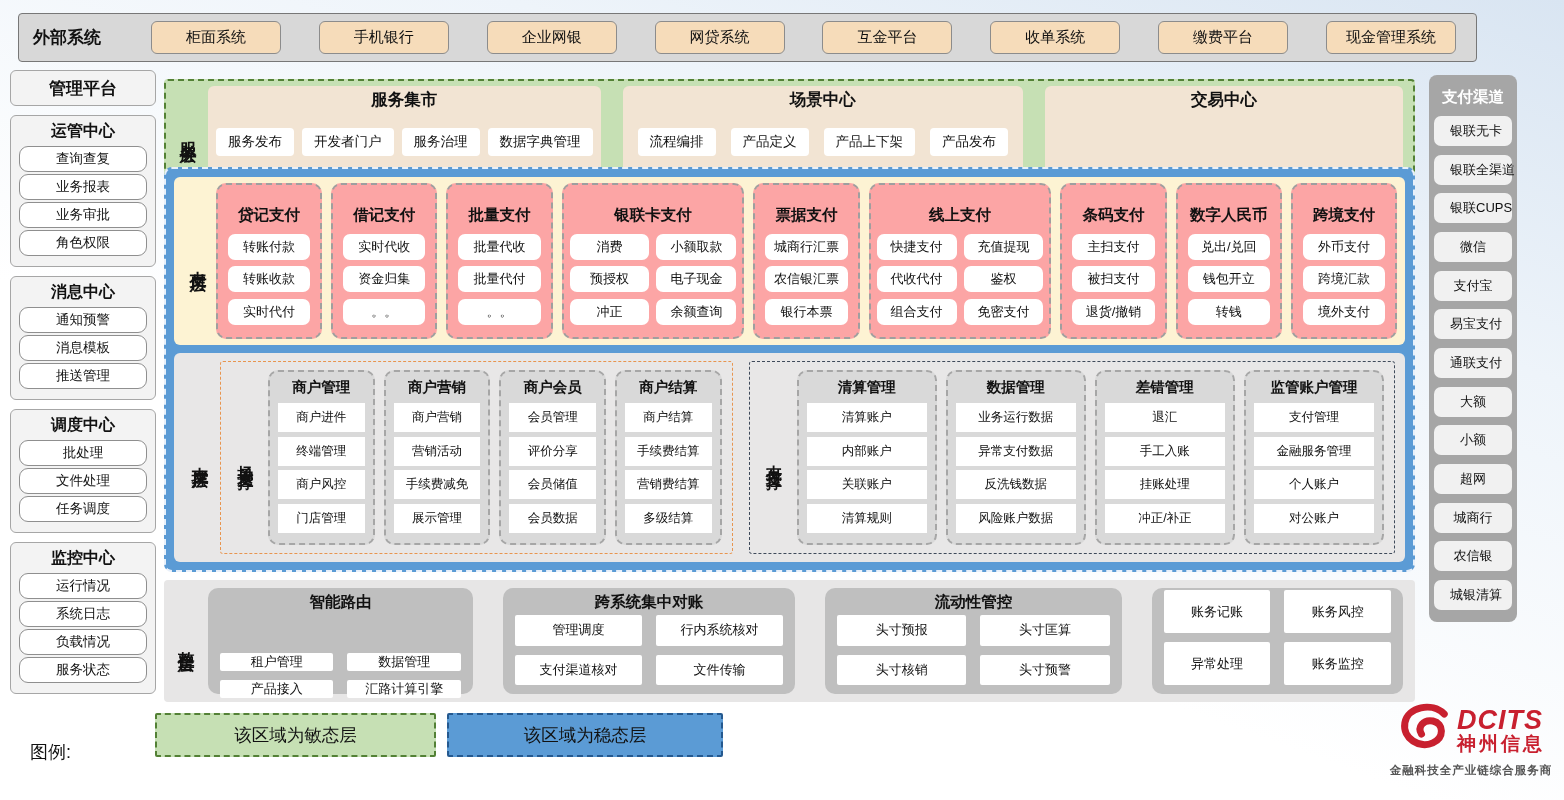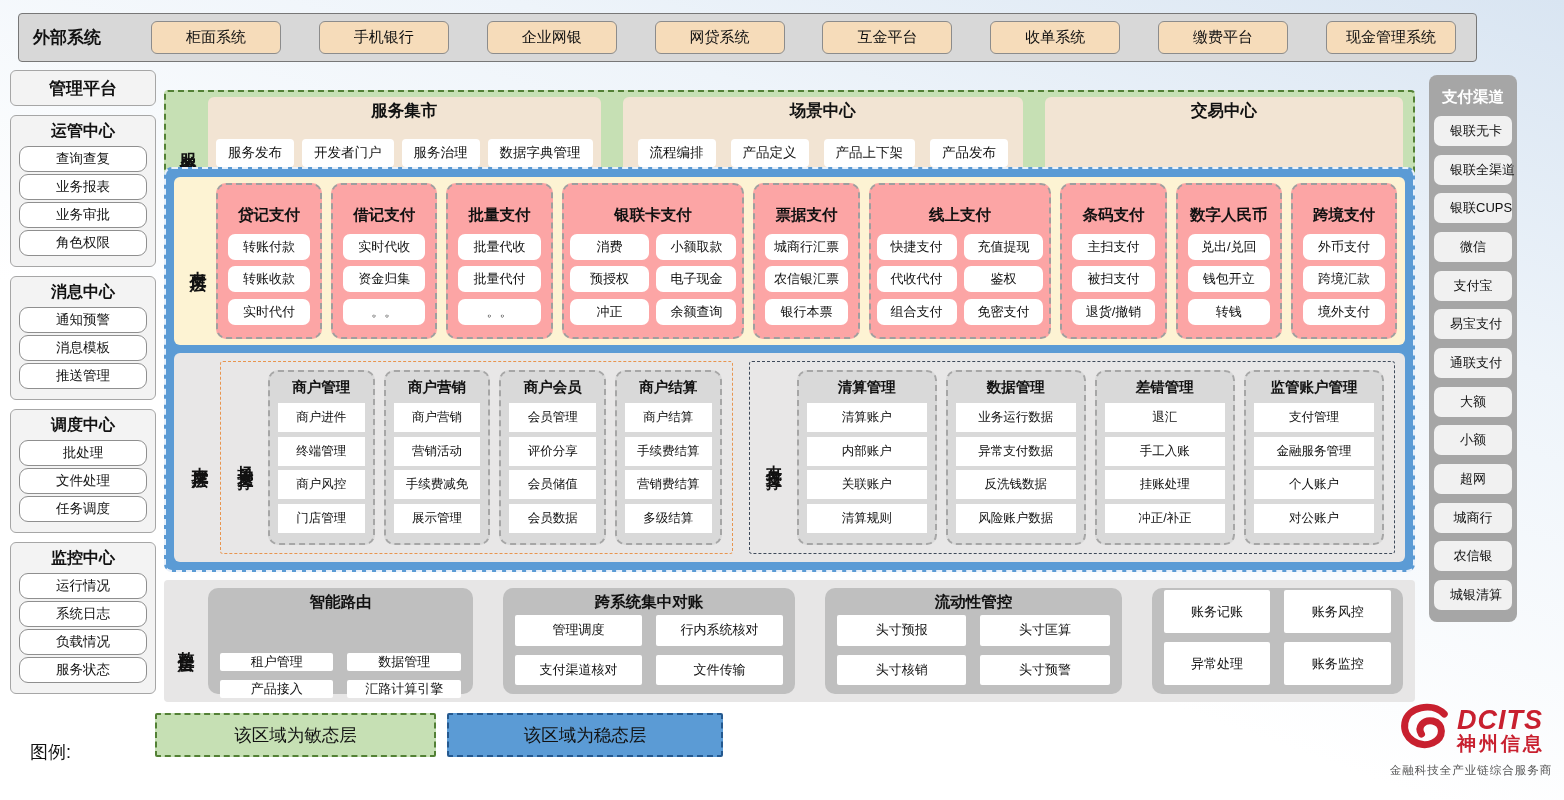--- a/index.html
+++ b/index.html
@@ -38,21 +38,21 @@
     font-size:13.5px;text-align:center;padding:3px 0;white-space:nowrap;}
   
   .v-label{
     writing-mode:vertical-rl;text-orientation:upright;letter-spacing:3px;
     font-weight:bold;font-size:17px;display:flex;align-items:center;justify-content:center;
     flex:0 0 32px;white-space:nowrap;
   }
   .v-label.small{font-size:16px;flex:0 0 28px;}
   
   .service{
-    position:absolute;left:164px;top:90px;width:1251px;height:106px;box-sizing:border-box;
+    position:absolute;left:164px;top:79px;width:1251px;height:106px;box-sizing:border-box;
     background:#c6e0b4;border:2px dashed #538135;border-radius:4px;
     display:flex;padding:5px 10px 5px 6px;
   }
   .service-panels{flex:1;display:flex;gap:22px;margin-left:4px;}
   .service-panel{background:#f2e4d3;border-radius:6px;padding:3px 8px 7px;
     display:flex;flex-direction:column;box-sizing:border-box;}
   .service-panel:nth-child(1){flex:100;}
   .service-panel:nth-child(2){flex:117;}
   .service-panel:nth-child(3){flex:104;}
   .panel-title{font-weight:bold;font-size:16.5px;text-align:center;height:23px;}
@@ -122,21 +122,21 @@
     display:flex;align-items:center;justify-content:center;font-size:17.5px;}
   .legend-green{left:155px;width:281px;background:#c6e0b4;border:2px dashed #538135;}
   .legend-blue{left:447px;width:276px;background:#5b9bd5;border:2px dashed #25598f;}
   
   .logo{position:absolute;left:1382px;top:700px;width:178px;display:flex;
     flex-direction:column;align-items:center;}
   .logo-row{display:flex;align-items:center;gap:4px;}
   .logo-text{display:flex;flex-direction:column;line-height:1.05;}
   .logo-en{color:#c8202f;font-weight:bold;font-style:italic;font-size:27px;letter-spacing:1px;}
   .logo-cn{color:#c8202f;font-weight:bold;font-size:19px;letter-spacing:3px;}
-  .logo-tagline{color:#555;font-weight:normal;font-size:11.5px;letter-spacing:1px;margin-top:3px;white-space:nowrap;}
+  .logo-tagline{color:#555;font-weight:bold;font-size:11.5px;letter-spacing:1px;margin-top:3px;white-space:nowrap;}
 </style>
 </head>
 <body>
 
 <div class="stage">
 
   <div class="topbar">
     <div class="topbar-label">外部系统</div>
     <div class="topbar-systems">
         <div class="ext-btn">柜面系统</div>

